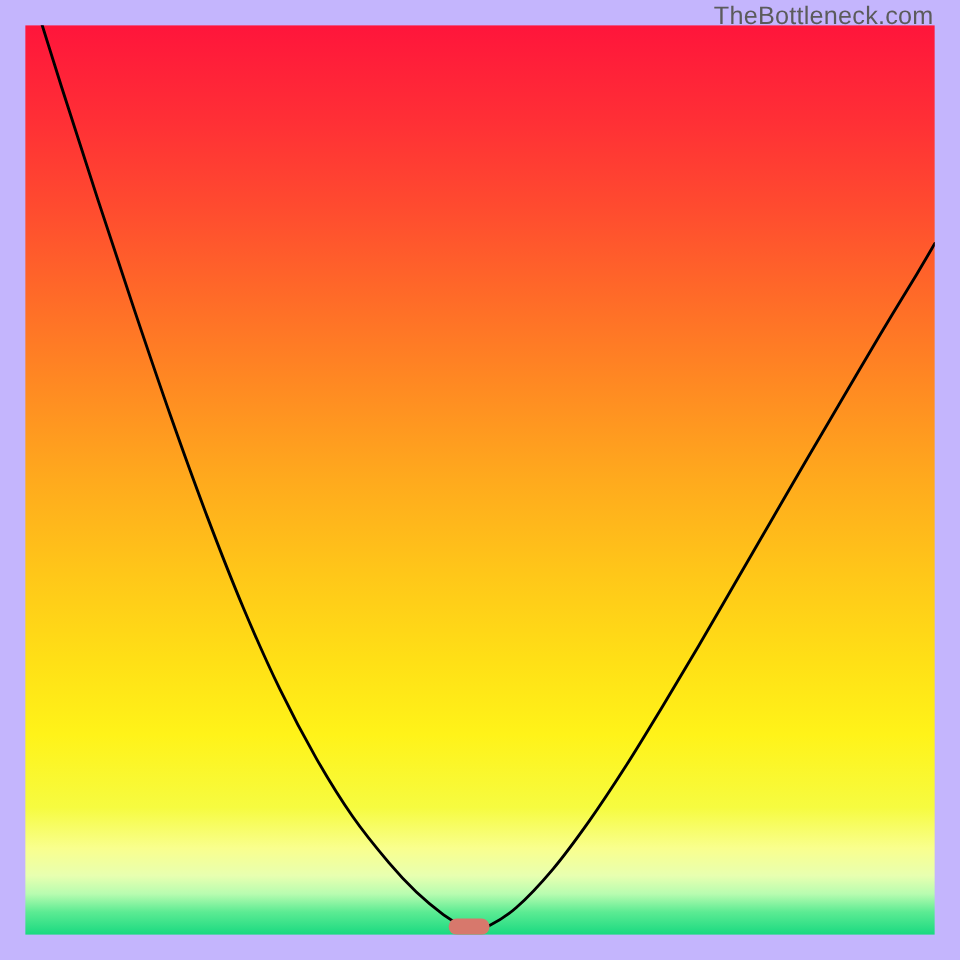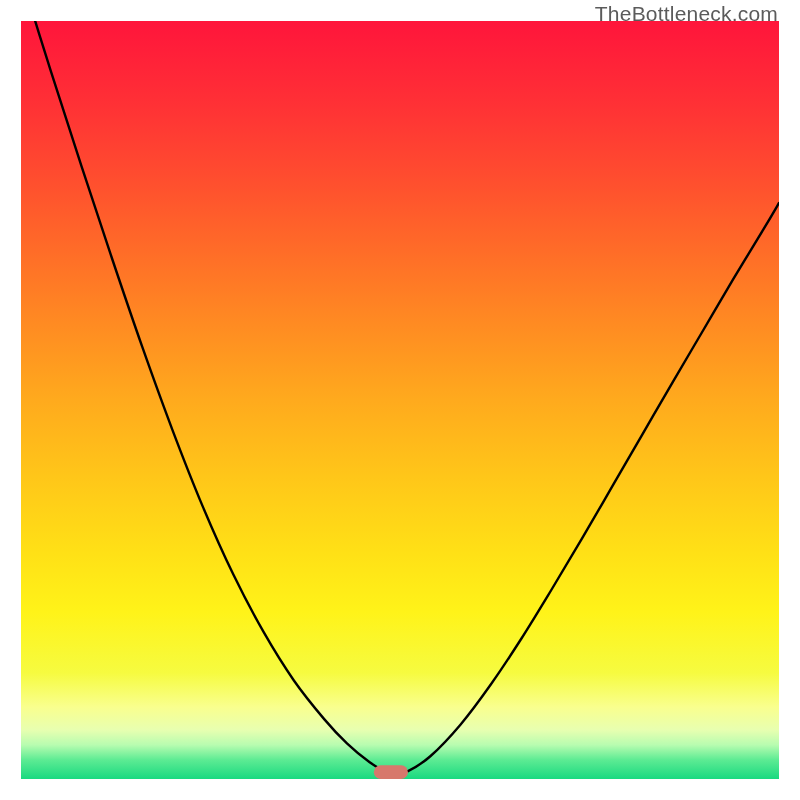--- a/index.html
+++ b/index.html
@@ -8,21 +8,21 @@
     width: 800px;
     height: 800px;
     overflow: hidden;
     background: #000;
     font-family: Arial, Helvetica, sans-serif;
   }
   .frame {
     position: relative;
     width: 800px;
     height: 800px;
-    background: #ffffff;
+    background: #c4b5fd;
   }
   .plot {
     position: absolute;
     left: 21px;
     top: 21px;
     width: 758px;
     height: 758px;
     
   }
   .plot svg {

